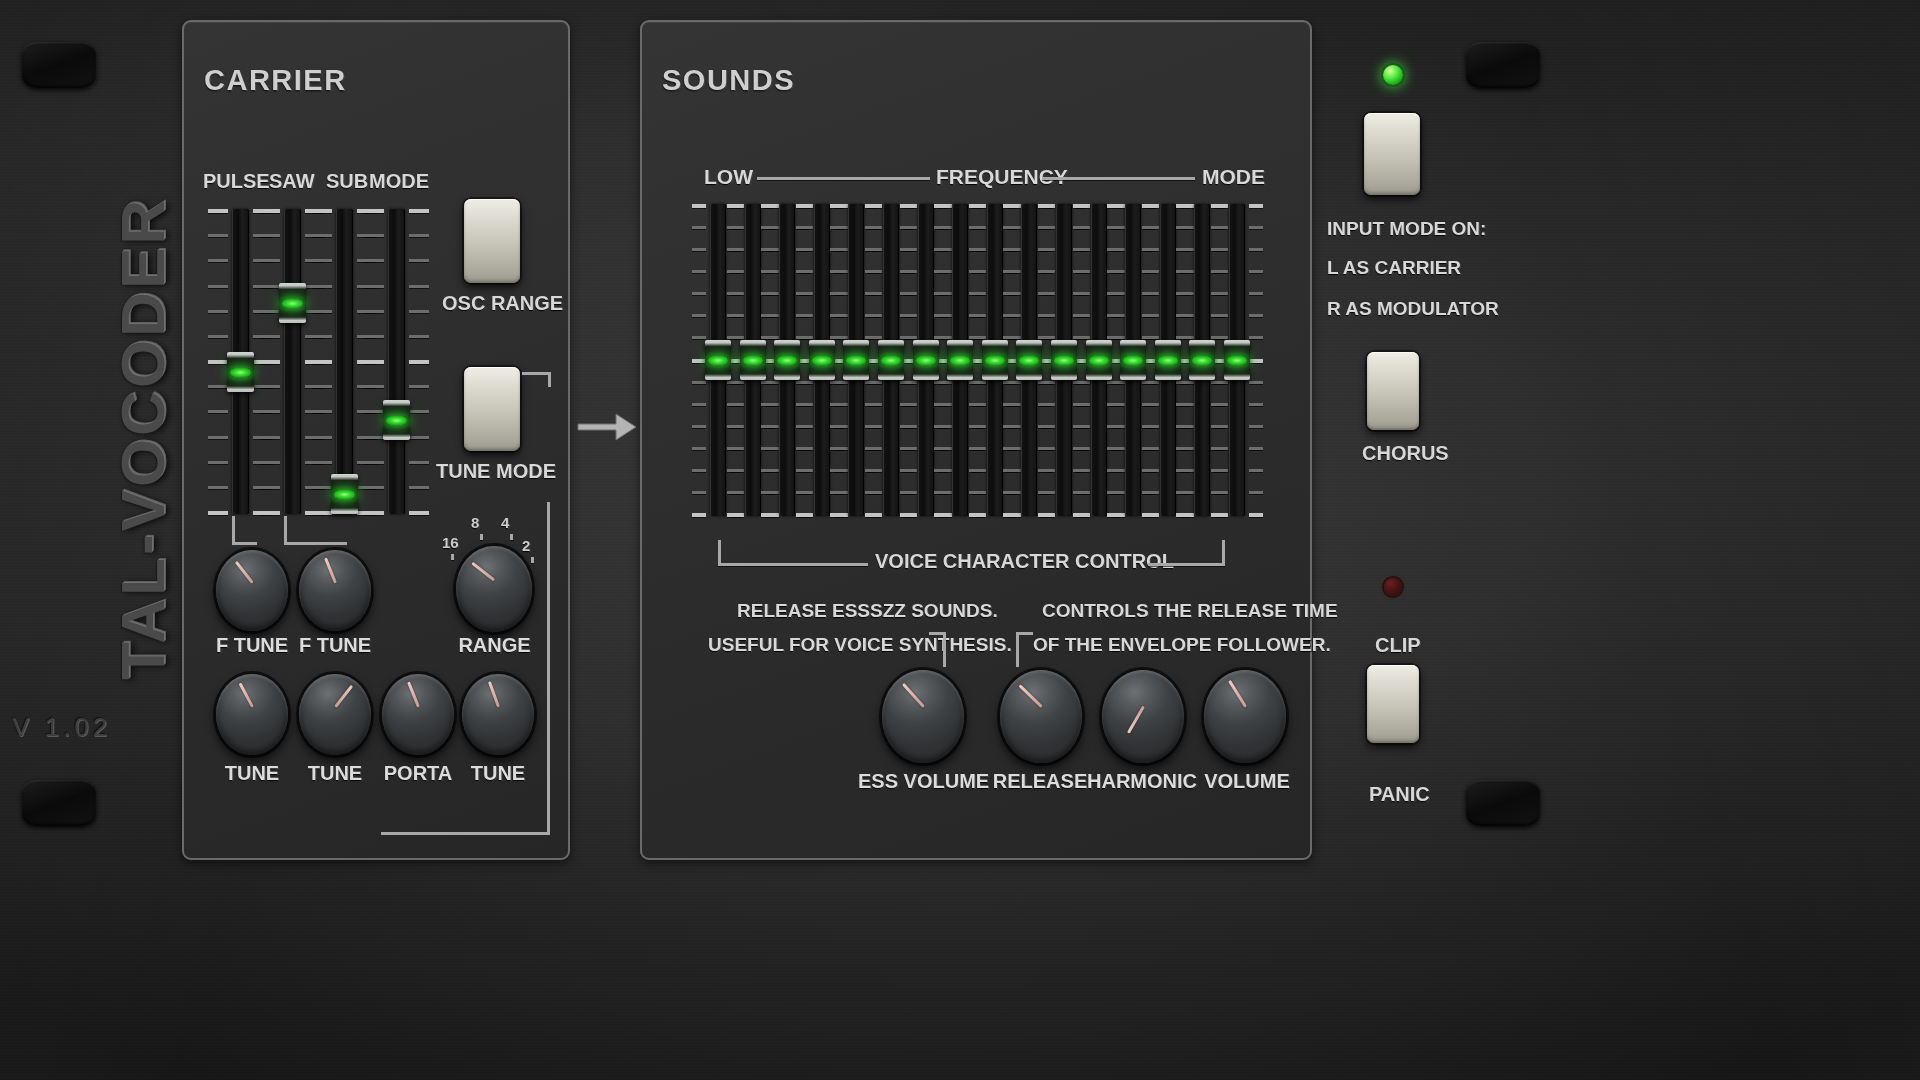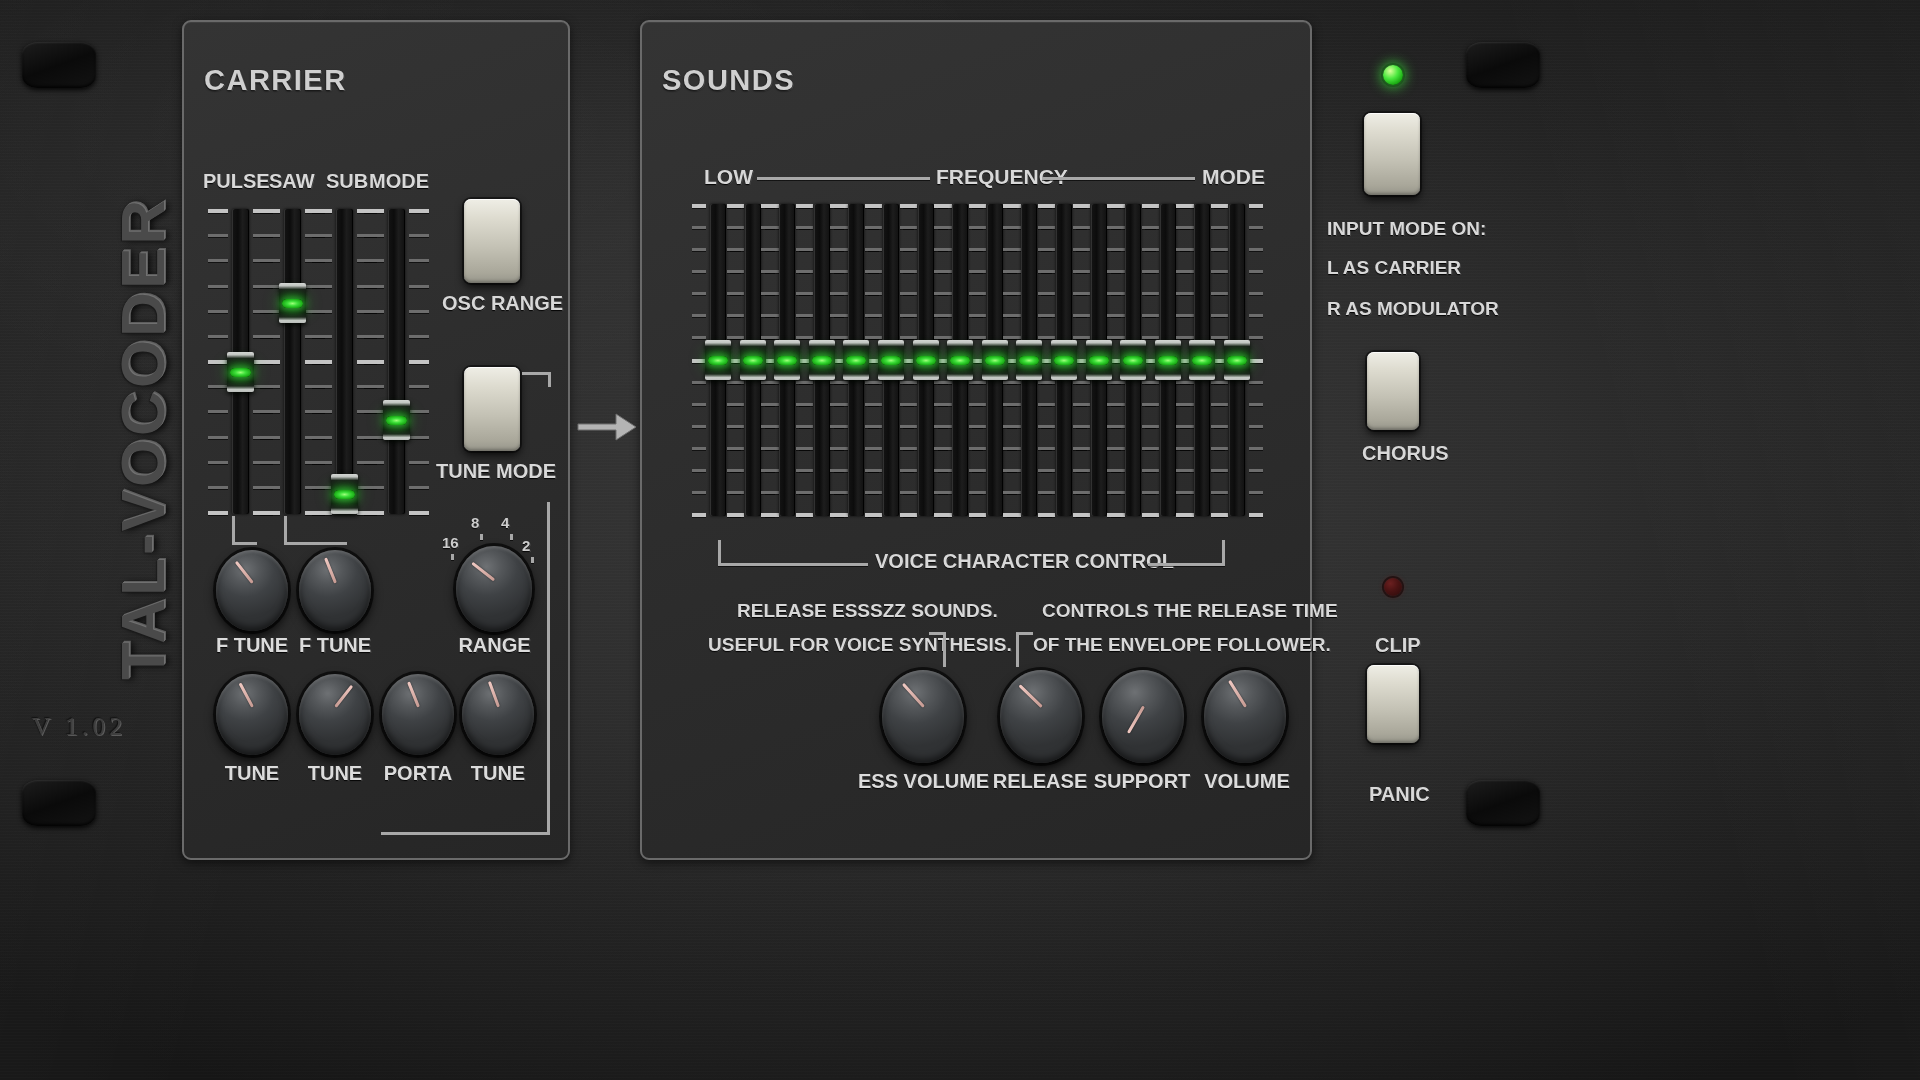--- a/index.html
+++ b/index.html
@@ -38,22 +38,22 @@
   #brand .word{
     position:absolute;left:-278px;top:318px;width:640px;
     transform:rotate(-90deg);
     font-size:62px;font-weight:bold;letter-spacing:3px;
     font-family:"Liberation Sans",sans-serif;
     color:#4a4a4a;
     text-shadow: 1px 1px 0 #707070, 2px 2px 0 #5d5d5d,
                  -1px -1px 1px #1b1b1b, 0 4px 7px rgba(0,0,0,.85);
     text-align:center;white-space:nowrap;}
   #version{position:absolute;left:12px;top:712px;z-index:5;
-    font-family:Liberation Serif, serif;font-size:26px;letter-spacing:4px;
-    color:#3e3e3e;text-shadow:1px 1px 0 #5a5a5a,-1px -1px 1px #121212;margin-left:20px;}
+    font-family:Liberation Sans, sans-serif;font-size:26px;letter-spacing:4px;
+    color:#3e3e3e;text-shadow:1px 1px 0 #5a5a5a,-1px -1px 1px #121212;}
 
   
   .panel{position:absolute;border:2px solid #6a6a6a;border-radius:9px;
     background:linear-gradient(160deg,#343434 0%,#2d2d2d 48%,#262626 100%);
     box-shadow:inset 0 1px 0 rgba(255,255,255,.06), 0 3px 10px rgba(0,0,0,.55);
     z-index:4;}
   #carrier-panel{left:182px;top:20px;width:384px;height:836px;}
   #vocoder-panel{left:640px;top:20px;width:668px;height:836px;}
   .panel-title{position:absolute;left:20px;top:42px;
     font-size:29px;font-weight:bold;letter-spacing:1.5px;color:#cfcfcf;
@@ -975,21 +975,21 @@
           <div class="ptr" style="transform: rotate(-42deg);"></div>
         </div>
         <div class="knob-lbl" style="left: 216px; top: 748px; width: 130px; font-size: 20px;">ESS VOLUME</div>
         <div class="knob" style="left: 358px; top: 648px; width: 82px; height: 92.66px;">
           <div class="ptr" style="transform: rotate(-46deg);"></div>
         </div>
         <div class="knob-lbl" style="left: 338px; top: 748px; width: 120px; font-size: 20px;">RELEASE</div>
         <div class="knob" style="left: 460px; top: 648px; width: 82px; height: 92.66px;">
           <div class="ptr" style="transform: rotate(-150deg);"></div>
         </div>
-        <div class="knob-lbl" style="left: 430px; top: 748px; width: 140px; font-size: 20px;">SUPPORT</div>
+        <div class="knob-lbl" style="left: 430px; top: 748px; width: 140px; font-size: 20px;">HARMONIC</div>
         <div class="knob" style="left: 562px; top: 648px; width: 82px; height: 92.66px;">
           <div class="ptr" style="transform: rotate(-32deg);"></div>
         </div>
         <div class="knob-lbl" style="left: 545px; top: 748px; width: 120px; font-size: 20px;">VOLUME</div>
       </div>
   </div>
 
   <div id="support">SUPPORT TAL</div>
 
   <div id="right-panel">

